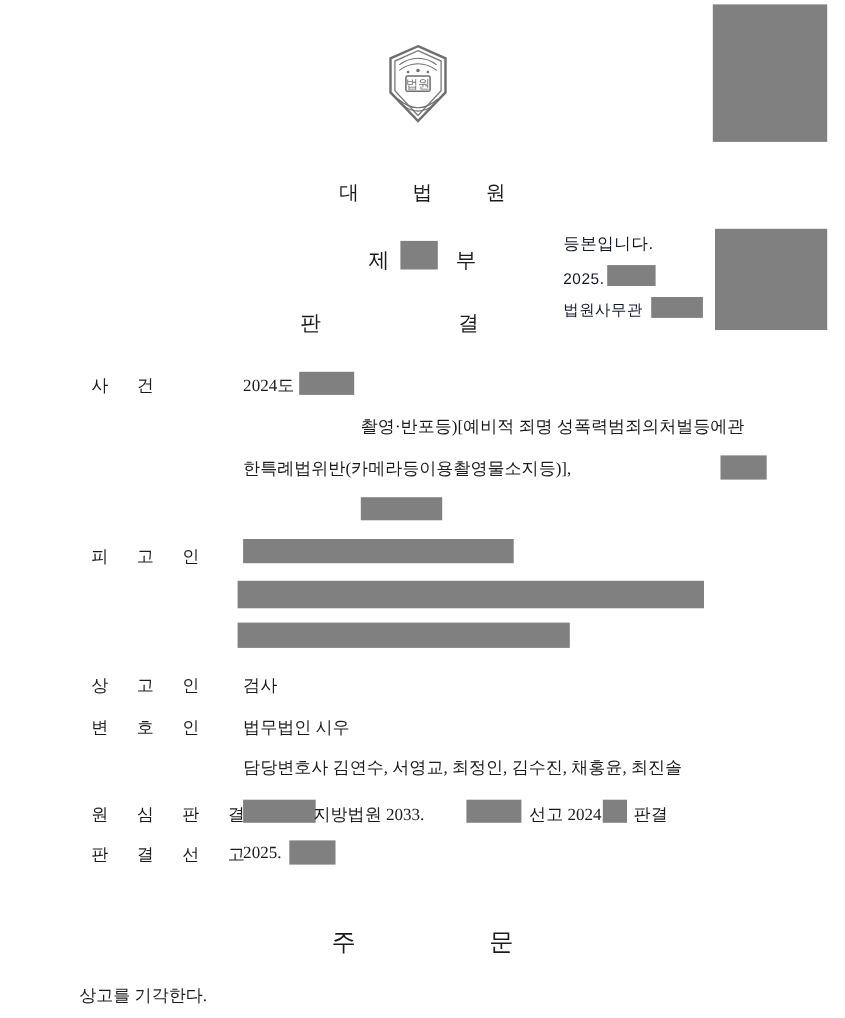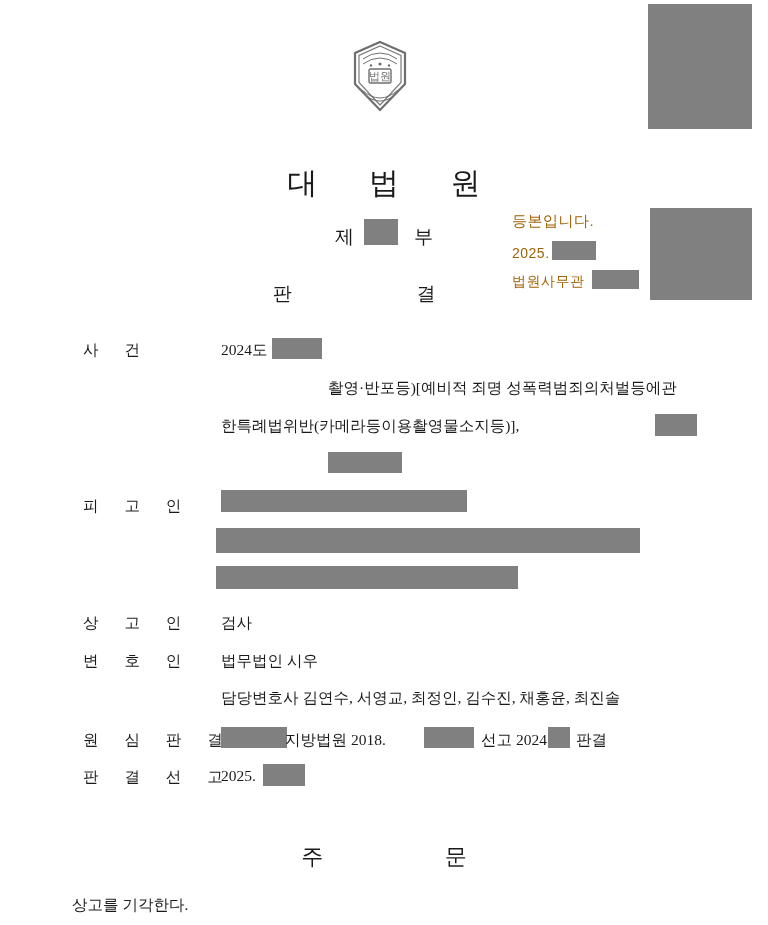--- a/index.html
+++ b/index.html
@@ -44,41 +44,41 @@
     height: 125px;
   }
   .stamp-box-2 {
     left: 650px;
     top: 208px;
     width: 102px;
     height: 92px;
   }
   .stamp-text {
     position: absolute;
-    color: #a16207;
+    color: #0f172a;
     font-family: "Liberation Sans", sans-serif;
     font-size: 15px;
     letter-spacing: 0.5px;
     white-space: nowrap;
   }
   .stamp-line1 { left: 512px; top: 212px; }
   .stamp-line2 { left: 512px; top: 245px; font-size: 14px; }
   .stamp-line3 { left: 512px; top: 273px; font-size: 14px; }
 
   .stamp-redact-a { left: 552px; top: 241px; width: 44px; height: 19px; }
   .stamp-redact-b { left: 592px; top: 270px; width: 47px; height: 19px; }
 
   
   .title-main {
     position: absolute;
     left: 0;
     top: 163px;
     width: 768px;
     text-align: center;
-    font-size: 30px;
+    font-size: 18px;
     letter-spacing: 22px;
     text-indent: 22px;
     font-weight: 400;
   }
   .title-row {
     position: absolute;
     width: 768px;
     text-align: center;
     font-size: 19px;
   }
@@ -219,21 +219,21 @@
 
   <div class="label lbl-sanggo">상 고 인</div>
   <div class="value val-sanggo">검사</div>
 
   <div class="label lbl-byeonho">변 호 인</div>
   <div class="value val-byeonho1">법무법인 시우</div>
   <div class="value val-byeonho2">담당변호사 김연수, 서영교, 최정인, 김수진, 채홍윤, 최진솔</div>
 
   <div class="label lbl-wonsim">원 심 판 결</div>
   <div class="redact-abs wonsim-r1"></div>
-  <div class="value val-wonsim">지방법원 2018.</div>
+  <div class="value val-wonsim">지방법원 2033.</div>
   <div class="redact-abs wonsim-r2"></div>
   <div class="value" style="left:481px; top:730px;">선고 2024노</div>
   <div class="redact-abs wonsim-r3"></div>
   <div class="value" style="left:576px; top:730px;">판결</div>
 
   <div class="label lbl-seongo">판 결 선 고</div>
   <div class="value val-seongo">2025.</div>
   <div class="redact-abs seongo-r1"></div>
 
   <div class="jumun">주 문</div>

